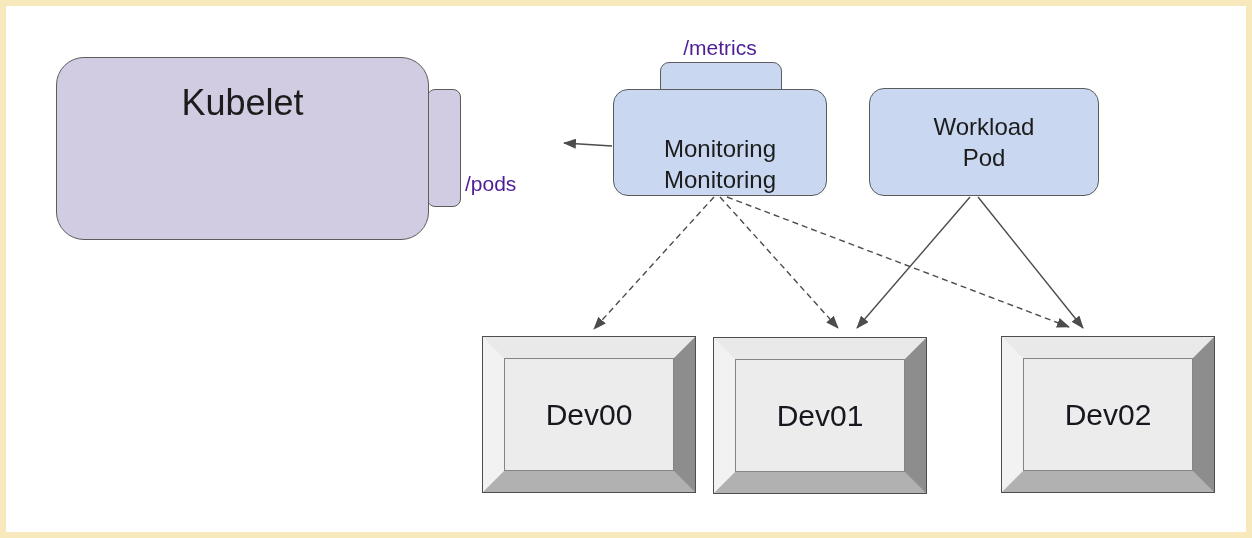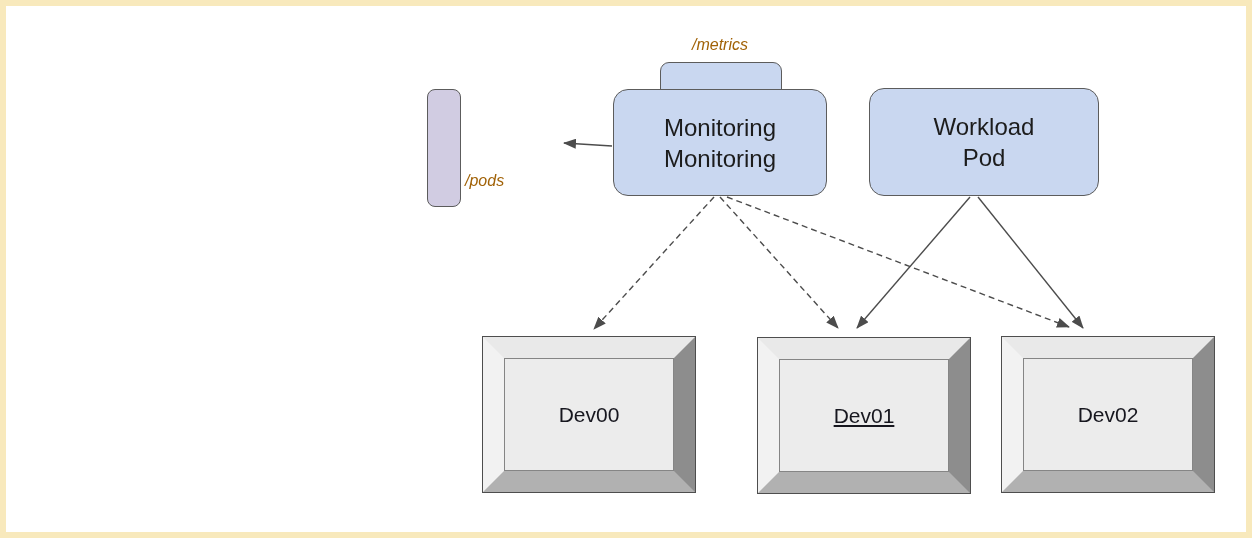--- a/index.html
+++ b/index.html
@@ -47,69 +47,68 @@
     border-radius: 8px;
     background: var(--kubelet_fill, #d1cce2);
     z-index: 1;
   }
   .pod-box {
     border-radius: 15px;
     background: var(--pod_fill, #c9d7f0);
     font-size: 24px;
     line-height: 31px;
   }
-  .monitoring-main { left: 613px; top: 89px; width: 214px; height: 107px; }
+  .monitoring-main { left: 613px; top: 89px; width: 214px; height: 107px; justify-content: flex-end; }
   .workload-main  { left: 869px; top: 88px; width: 230px; height: 108px; }
   .monitoring-tab {
     position: absolute;
     left: 660px; top: 62px;
     width: 122px; height: 40px;
     box-sizing: border-box;
     border: 1.6px solid var(--box_stroke, #5c5c5c);
     border-radius: 9px;
     background: var(--pod_fill, #c9d7f0);
     z-index: 1;
   }
   
   .endpoint-label {
     position: absolute;
-    font-size: 16px;
-    color: #a16207;
+    font-size: 21px;
+    color: #4c1d95;
     z-index: 4;
     white-space: nowrap;
-    font-style: italic;
   }
   .metrics-label { left: 645px; top: 36px; width: 150px; text-align: center; }
   .pods-label    { left: 465px; top: 129px; margin-top: 43px; }
   
   .device {
     position: absolute;
     box-sizing: border-box;
     width: 212px; height: 155px;
     border-style: solid;
     border-width: 21px;
     border-color: #e9e9e9 #8d8d8d var(--device_edge, #b1b1b1) #f2f2f2;
     background: var(--device_face, #ececec);
     box-shadow: 0 0 0 1px #4e4e4e;
     display: flex;
     align-items: center;
     justify-content: center;
     z-index: 2;
-    font-size: 21px;
+    font-size: 30px;
     color: #17171f;
   }
   .device::before {
     content: "";
     position: absolute;
     inset: 0;
     border: 1px solid #858585;
     pointer-events: none;
   }
   .device-0 { left: 483px;  top: 337px; }
-  .device-1 { left: 758px;  top: 338px; text-decoration: underline; }
+  .device-1 { left: 714px;  top: 338px; }
   .device-2 { left: 1002px; top: 337px; align-items: center; }
   
   .edges-layer {
     position: absolute;
     left: 0; top: 0;
     width: 1252px; height: 538px;
     z-index: 3;
     pointer-events: none;
   }
   .edge { stroke: var(--arrow, #4c4c4c); stroke-width: 1.4; fill: none; }
@@ -129,20 +128,23 @@
     </defs>
   <line x1="612" y1="146" x2="564" y2="143" class="edge solid" marker-end="url(#arrowhead)"></line>
       <line x1="714" y1="197" x2="594" y2="329" class="edge dashed" marker-end="url(#arrowhead)"></line>
       <line x1="720" y1="197" x2="838" y2="328" class="edge dashed" marker-end="url(#arrowhead)"></line>
       <line x1="727" y1="197" x2="1069" y2="327" class="edge dashed" marker-end="url(#arrowhead)"></line>
       <line x1="970" y1="197" x2="857" y2="328" class="edge solid" marker-end="url(#arrowhead)"></line>
       <line x1="978" y1="197" x2="1083" y2="328" class="edge solid" marker-end="url(#arrowhead)"></line>
     </svg>
 
   <div class="kubelet-tab"></div>
+  <div class="node kubelet-main">
+    <span>Kubelet</span>
+  </div>
 
   <div class="endpoint-label pods-label">/pods</div>
 
   <div class="endpoint-label metrics-label">/metrics</div>
   <div class="monitoring-tab"></div>
 
   <div class="node pod-box monitoring-main">
     <span>Monitoring</span>
     <span>Monitoring</span>
   </div>

